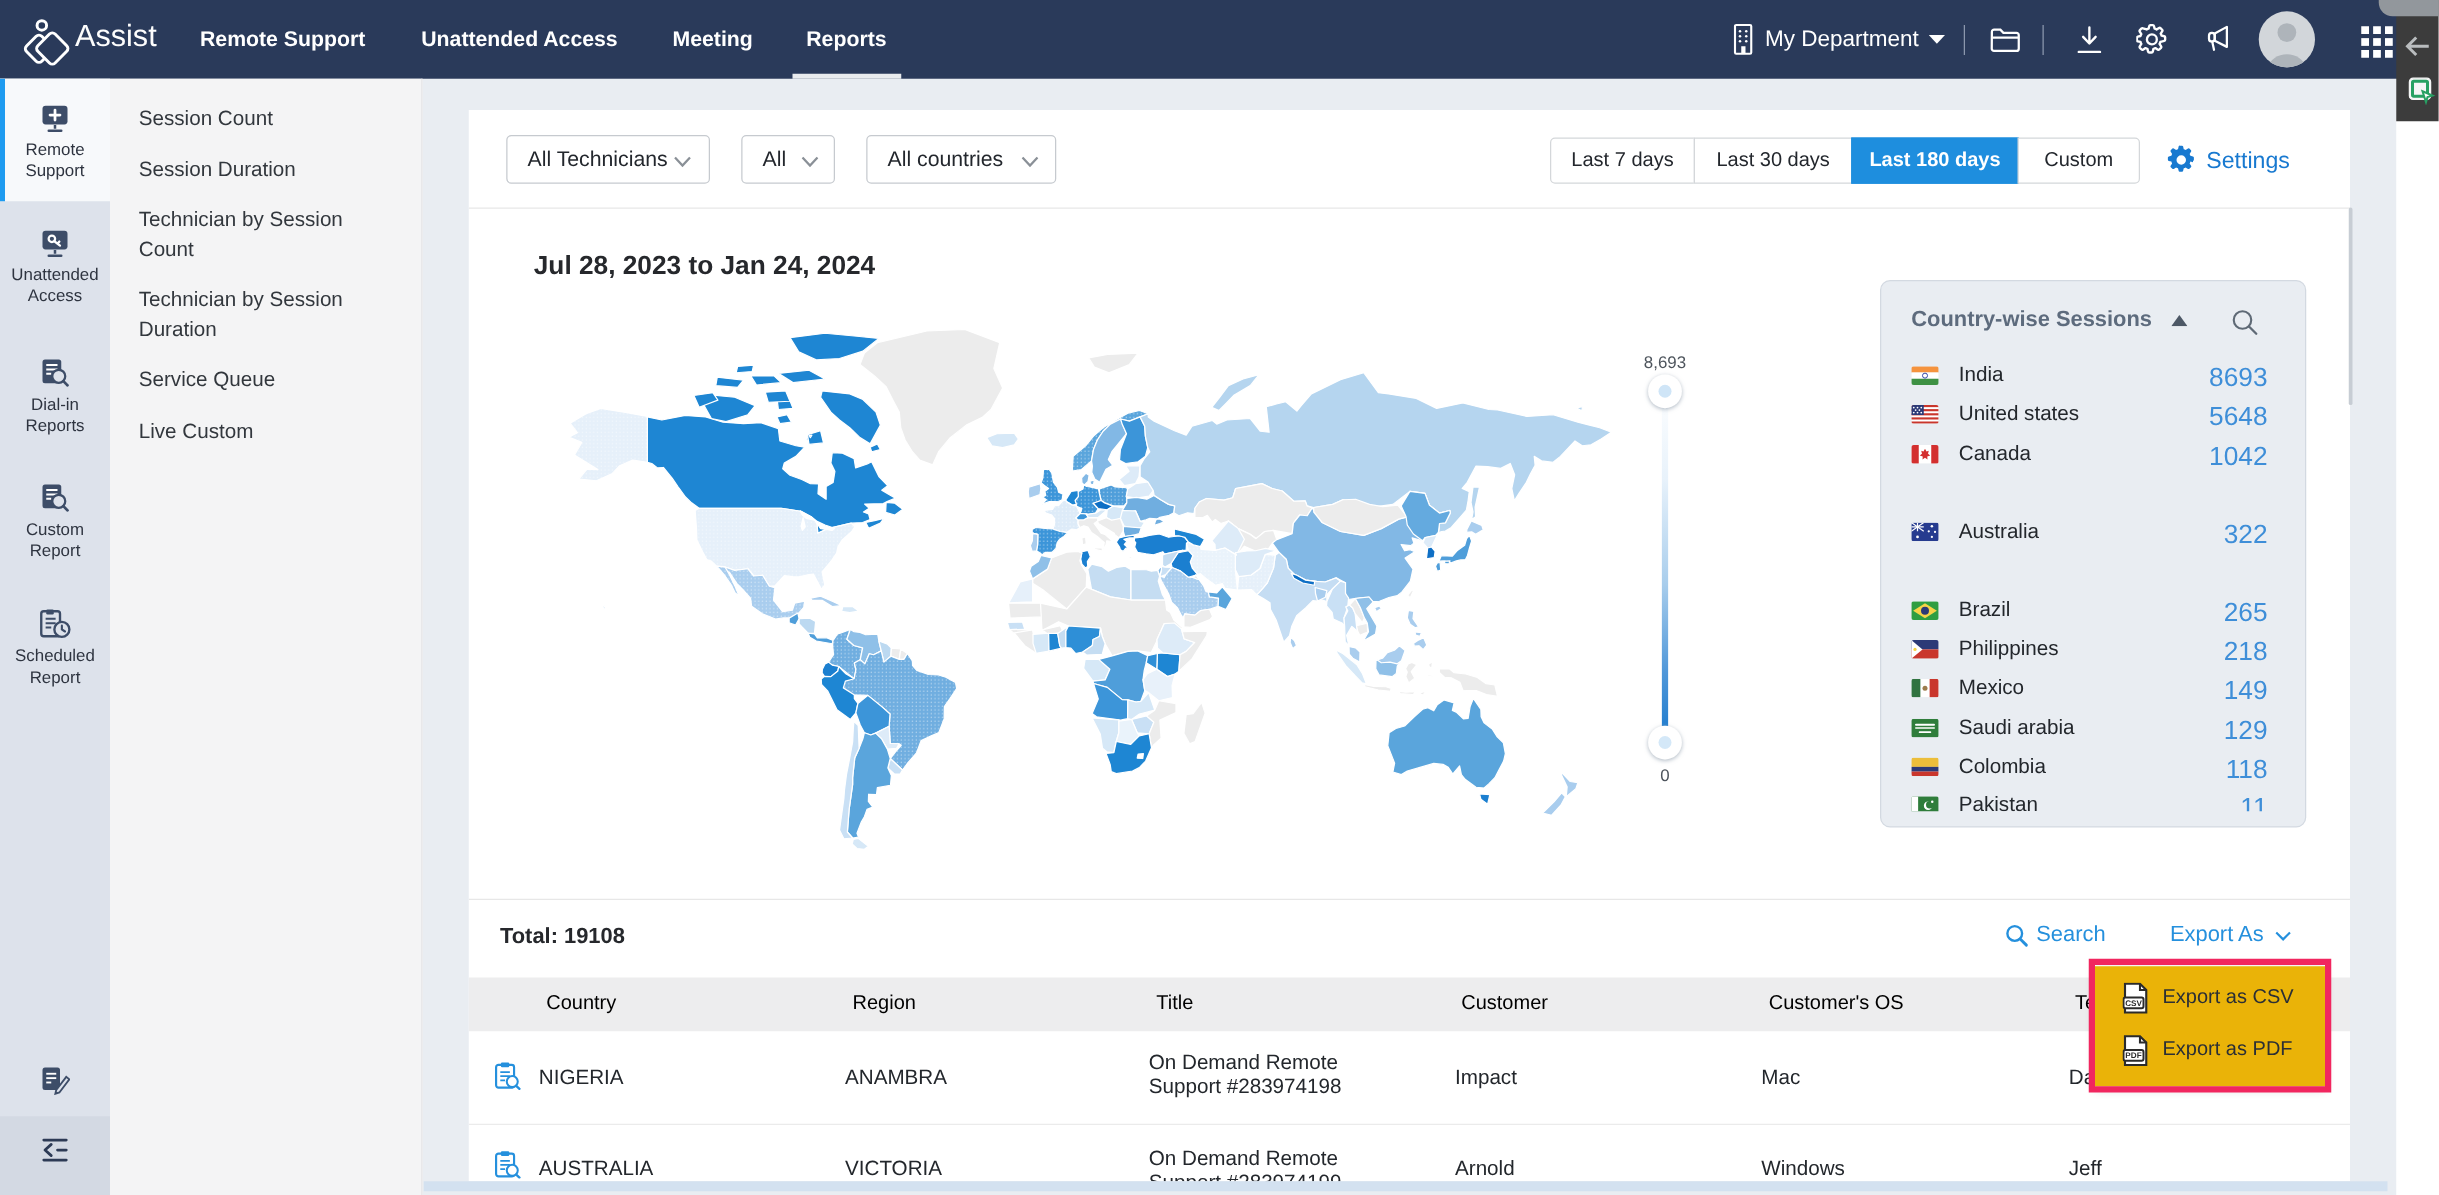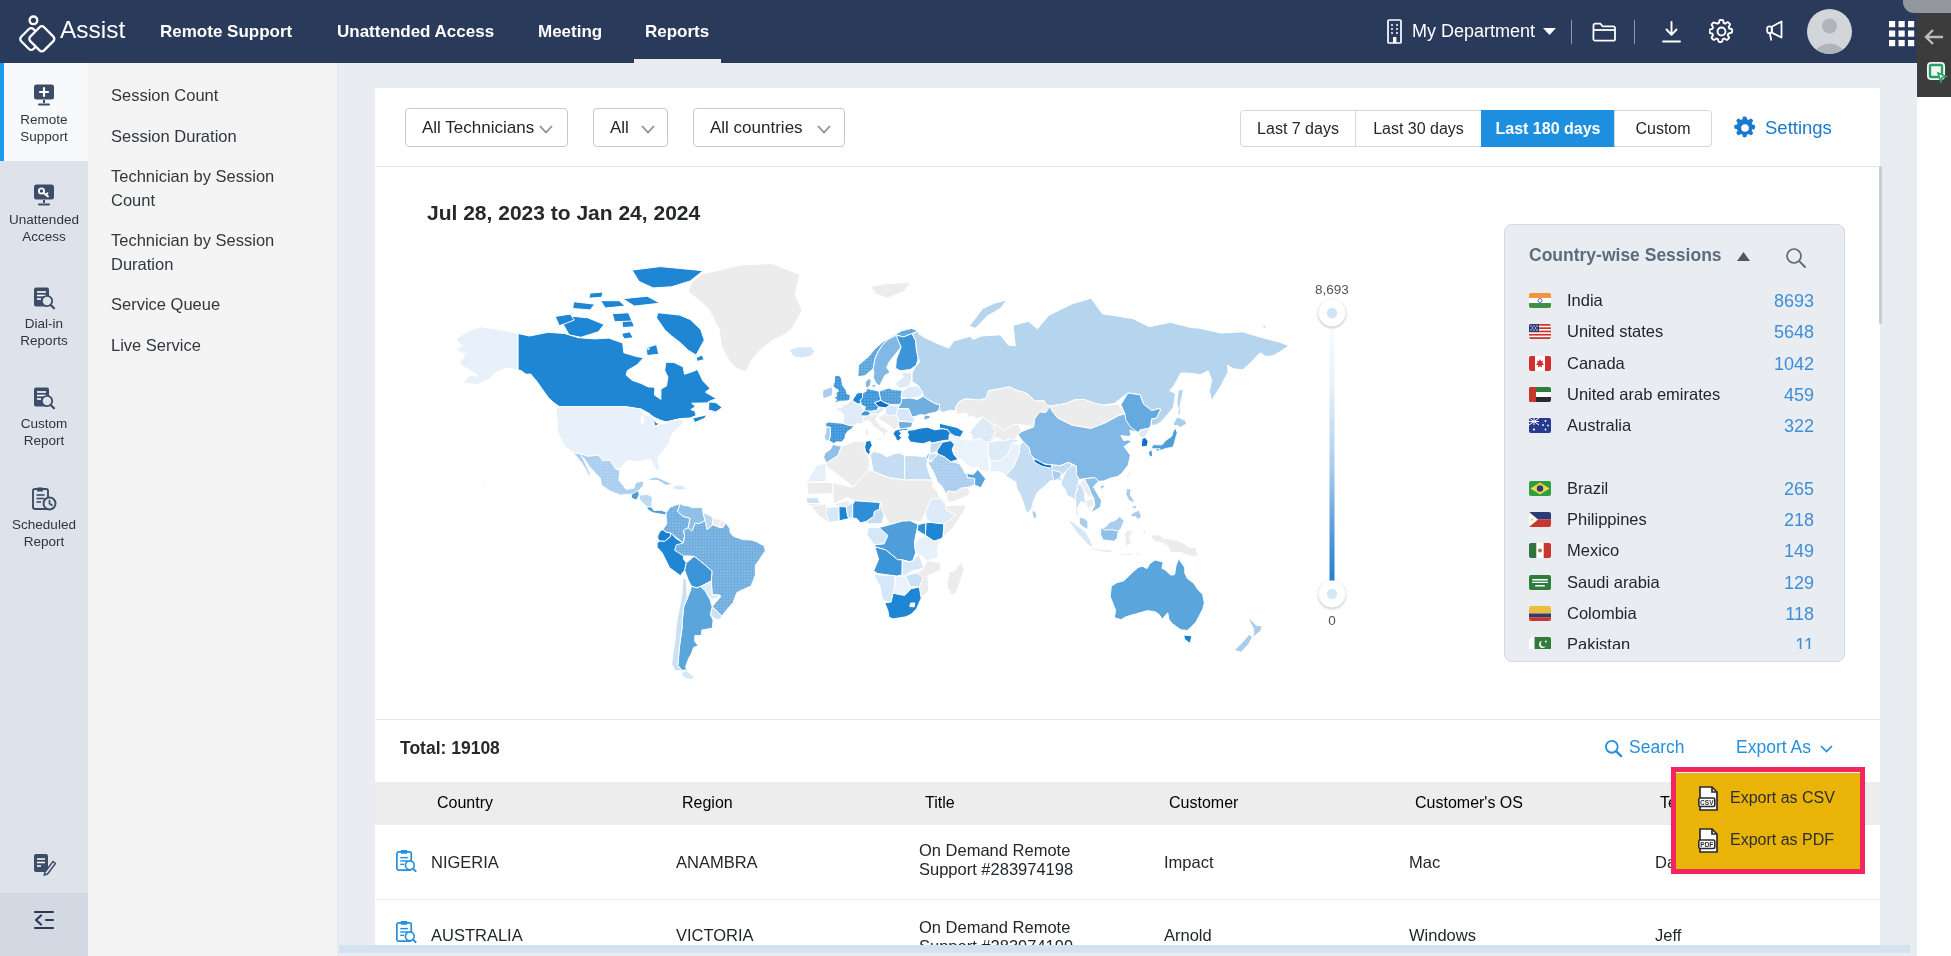--- a/index.html
+++ b/index.html
@@ -50,21 +50,21 @@
 #maptitle { position:absolute; left:52px; top:113px; font-size:21px; font-weight:700; color:#26282c; }
 #totalsep { position:absolute; left:0; top:631px; width:1505px; height:1px; background:#e7e7e7; }
 
 
 #cpanel { position:absolute; left:1129px; top:136px; width:341px; height:438px; background:#e9edf2; border:1px solid #d3d9e1; border-radius:8px; overflow:hidden; }
 #cpanel h3 { position:absolute; left:24px; top:20px; font-size:17.5px; color:#5d6b7d; font-weight:700; }
 #clist { position:absolute; left:0; top:61px; width:341px; height:363px; overflow:hidden; }
 .crow { position:absolute; left:0; width:341px; height:31.3px; }
 .crow .flag { position:absolute; left:24px; top:7px; width:22px; height:15px; border-radius:2px; overflow:hidden; }
 .crow .cname { position:absolute; left:62px; top:5px; font-size:16.5px; color:#23272c; }
-.crow .cval { position:absolute; right:32px; top:5px; font-size:18px; color:#3e8ed8; }
+.crow .cval { position:absolute; right:32px; top:5px; font-size:21px; color:#3e8ed8; }
 #totaltxt { position:absolute; left:25px; top:650px; font-size:17.5px; font-weight:700; color:#26282c; }
 #searchlink { position:absolute; left:1254px; top:649px; font-size:17.5px; color:#2590dd; }
 #exportlink { position:absolute; left:1361px; top:649px; font-size:17.5px; color:#2590dd; }
 
 
 #thead { position:absolute; left:0; top:694px; width:1505px; height:43px; background:#ededee; }
 .th { position:absolute; top:12px; font-size:16px; color:#000000; }
 .td { position:absolute; font-size:16.5px; color:#23272c; }
 #rowsep { position:absolute; left:0; top:811px; width:1505px; height:1px; background:#ebebeb; }
 
@@ -378,30 +378,20 @@
 <div class="crow" style="top:63px;padding-left:48px;">
             <span class="flag"><svg width="22" height="15">
                 <rect width="22" height="15" fill="#fff"></rect>
                 <rect width="6" height="15" fill="#d32f2f"></rect>
                 <rect x="16" width="6" height="15" fill="#d32f2f"></rect>
                 <path d="M11 3 l1.2 2.2 1.8-0.6 -0.6 2.4 1.8 1.4 -2.4 0.8 0.2 2.3 -2-1.3 -2 1.3 0.2-2.3 -2.4-0.8 1.8-1.4 -0.6-2.4 1.8 0.6z" fill="#d32f2f"></path>
               </svg></span>
             <span class="cname">Canada</span>
             <span class="cval">1042</span>
           </div>
-<div class="crow" style="top:94px;">
-            <span class="flag"><svg width="22" height="15">
-                <rect width="22" height="5" fill="#2f7d3b"></rect>
-                <rect y="5" width="22" height="5" fill="#fff"></rect>
-                <rect y="10" width="22" height="5" fill="#2b2b2b"></rect>
-                <rect width="7" height="15" fill="#c9362c"></rect>
-              </svg></span>
-            <span class="cname">United arab emirates</span>
-            <span class="cval">459</span>
-          </div>
 <div class="crow" style="top:125px;">
             <span class="flag"><svg width="22" height="15">
                 <rect width="22" height="15" fill="#263b8f"></rect>
                 <g stroke="#fff" stroke-width="1">
                   <line x1="0" y1="0" x2="10" y2="7"></line>
                   <line x1="10" y1="0" x2="0" y2="7"></line>
                   <line x1="5" y1="0" x2="5" y2="7"></line>
                   <line x1="0" y1="3.5" x2="10" y2="3.5"></line>
                 </g>
                 <g fill="#fff">
@@ -699,21 +689,21 @@
         </svg></div>
 
   </div>
 
   <div id="menupanel" class="abs">
     <div class="menuitem" style="top:20px;">Session Count</div>
     <div class="menuitem" style="top:61px;">Session Duration</div>
     <div class="menuitem" style="top:101px;">Technician by Session<br>Count</div>
     <div class="menuitem" style="top:165px;">Technician by Session<br>Duration</div>
     <div class="menuitem" style="top:229px;">Service Queue</div>
-    <div class="menuitem" style="top:270px;">Live Service</div>
+    <div class="menuitem" style="top:270px;">Live Custom</div>
   </div>
 
   <div id="exportmenu" class="abs">
     <svg style="position:absolute; left:22px; top:13px;" width="21" height="26" viewBox="0 0 21 26">
         <path d="M2 1 h12 l5 5 v18 h-17 z" fill="#fff" stroke="#2b2b2b" stroke-width="1.7"></path>
         <path d="M14 1 v5 h5" fill="none" stroke="#2b2b2b" stroke-width="1.7"></path>
         <rect x="0.8" y="12" width="16" height="8.5" rx="1.5" fill="#fff" stroke="#2b2b2b" stroke-width="1.6"></rect>
         <text x="8.8" y="18.7" font-size="6.5" font-weight="bold" text-anchor="middle" fill="#2b2b2b" font-family="Liberation Sans">CSV</text>
       </svg>
     <div class="emi" style="top:16px;">Export as CSV</div>

